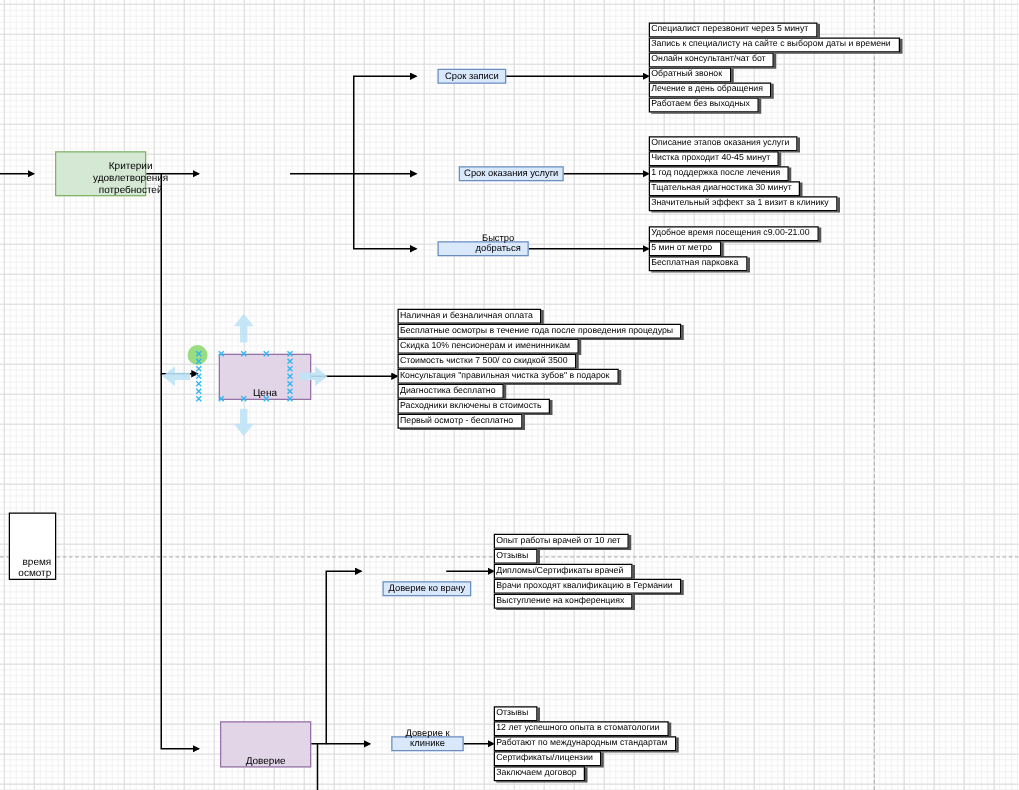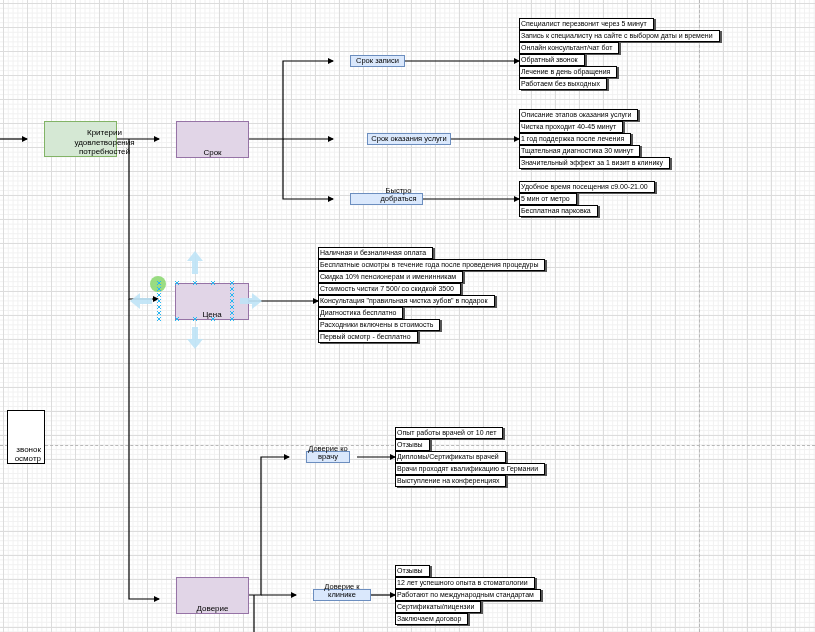--- a/index.html
+++ b/index.html
@@ -64,51 +64,48 @@
 
     <path d="M232,595 L261,595 L261,457 L289,457" stroke="#000" stroke-width="1.2" fill="none" marker-end="url(#ah)"></path>
     <path d="M261,595 L296,595" stroke="#000" stroke-width="1.2" fill="none" marker-end="url(#ah)"></path>
     <path d="M254,595 L254,632" stroke="#000" stroke-width="1.2" fill="none"></path>
     <path d="M357,457 L395,457" stroke="#000" stroke-width="1.2" fill="none" marker-end="url(#ah)"></path>
     <path d="M370,595 L395,595" stroke="#000" stroke-width="1.2" fill="none" marker-end="url(#ah)"></path>
   </svg>
 
   <div class="node white" style="left:-10px; top:410px; width:38px; height:54px;">
     <div>
-      <div>звонок</div>
+      <div>время</div>
       <div>осмотр</div>
     </div>
   </div>
 
   <div class="node green" style="left:27px; top:121px; width:73px; height:36px;">
     <span style="padding:0 6px;">Критерии удовлетворения потребностей</span>
   </div>
 
-  <div class="node purple" style="left:159px; top:121px; width:73px; height:37px;">
-    <span>Срок</span>
-  </div>
 
   <div class="node purple" style="left:159px; top:577px; width:73px; height:37px;">
     <span>Доверие</span>
   </div>
 
   <div class="node purple" style="left:158px; top:283px; width:74px; height:37px;">
     <span>Цена</span>
   </div>
 
   <div class="node blue" style="left:333px; top:55px; width:55px; height:12px;">
     <span>Срок записи</span>
   </div>
   <div class="node blue" style="left:350px; top:133px; width:84px; height:12px;">
     <span>Срок оказания услуги</span>
   </div>
   <div class="node blue" style="left:333px; top:193px; width:73px; height:12px;padding-left:24px;">
     <span>Быстро добраться</span>
   </div>
-  <div class="node blue" style="left:289px; top:451px; width:44px; height:12px;">
+  <div class="node blue" style="left:289px; top:465px; width:71px; height:12px;">
     <span>Доверие ко врачу</span>
   </div>
   <div class="node blue" style="left:296px; top:589px; width:58px; height:12px;">
     <span>Доверие к клинике</span>
   </div>
 
   <div class="list" style="left:519px; top:18px;">
       <div class="list-item">Специалист перезвонит через 5 минут</div>
       <div class="list-item">Запись к специалисту на сайте с выбором даты и времени</div>
       <div class="list-item">Онлайн консультант/чат бот</div>

